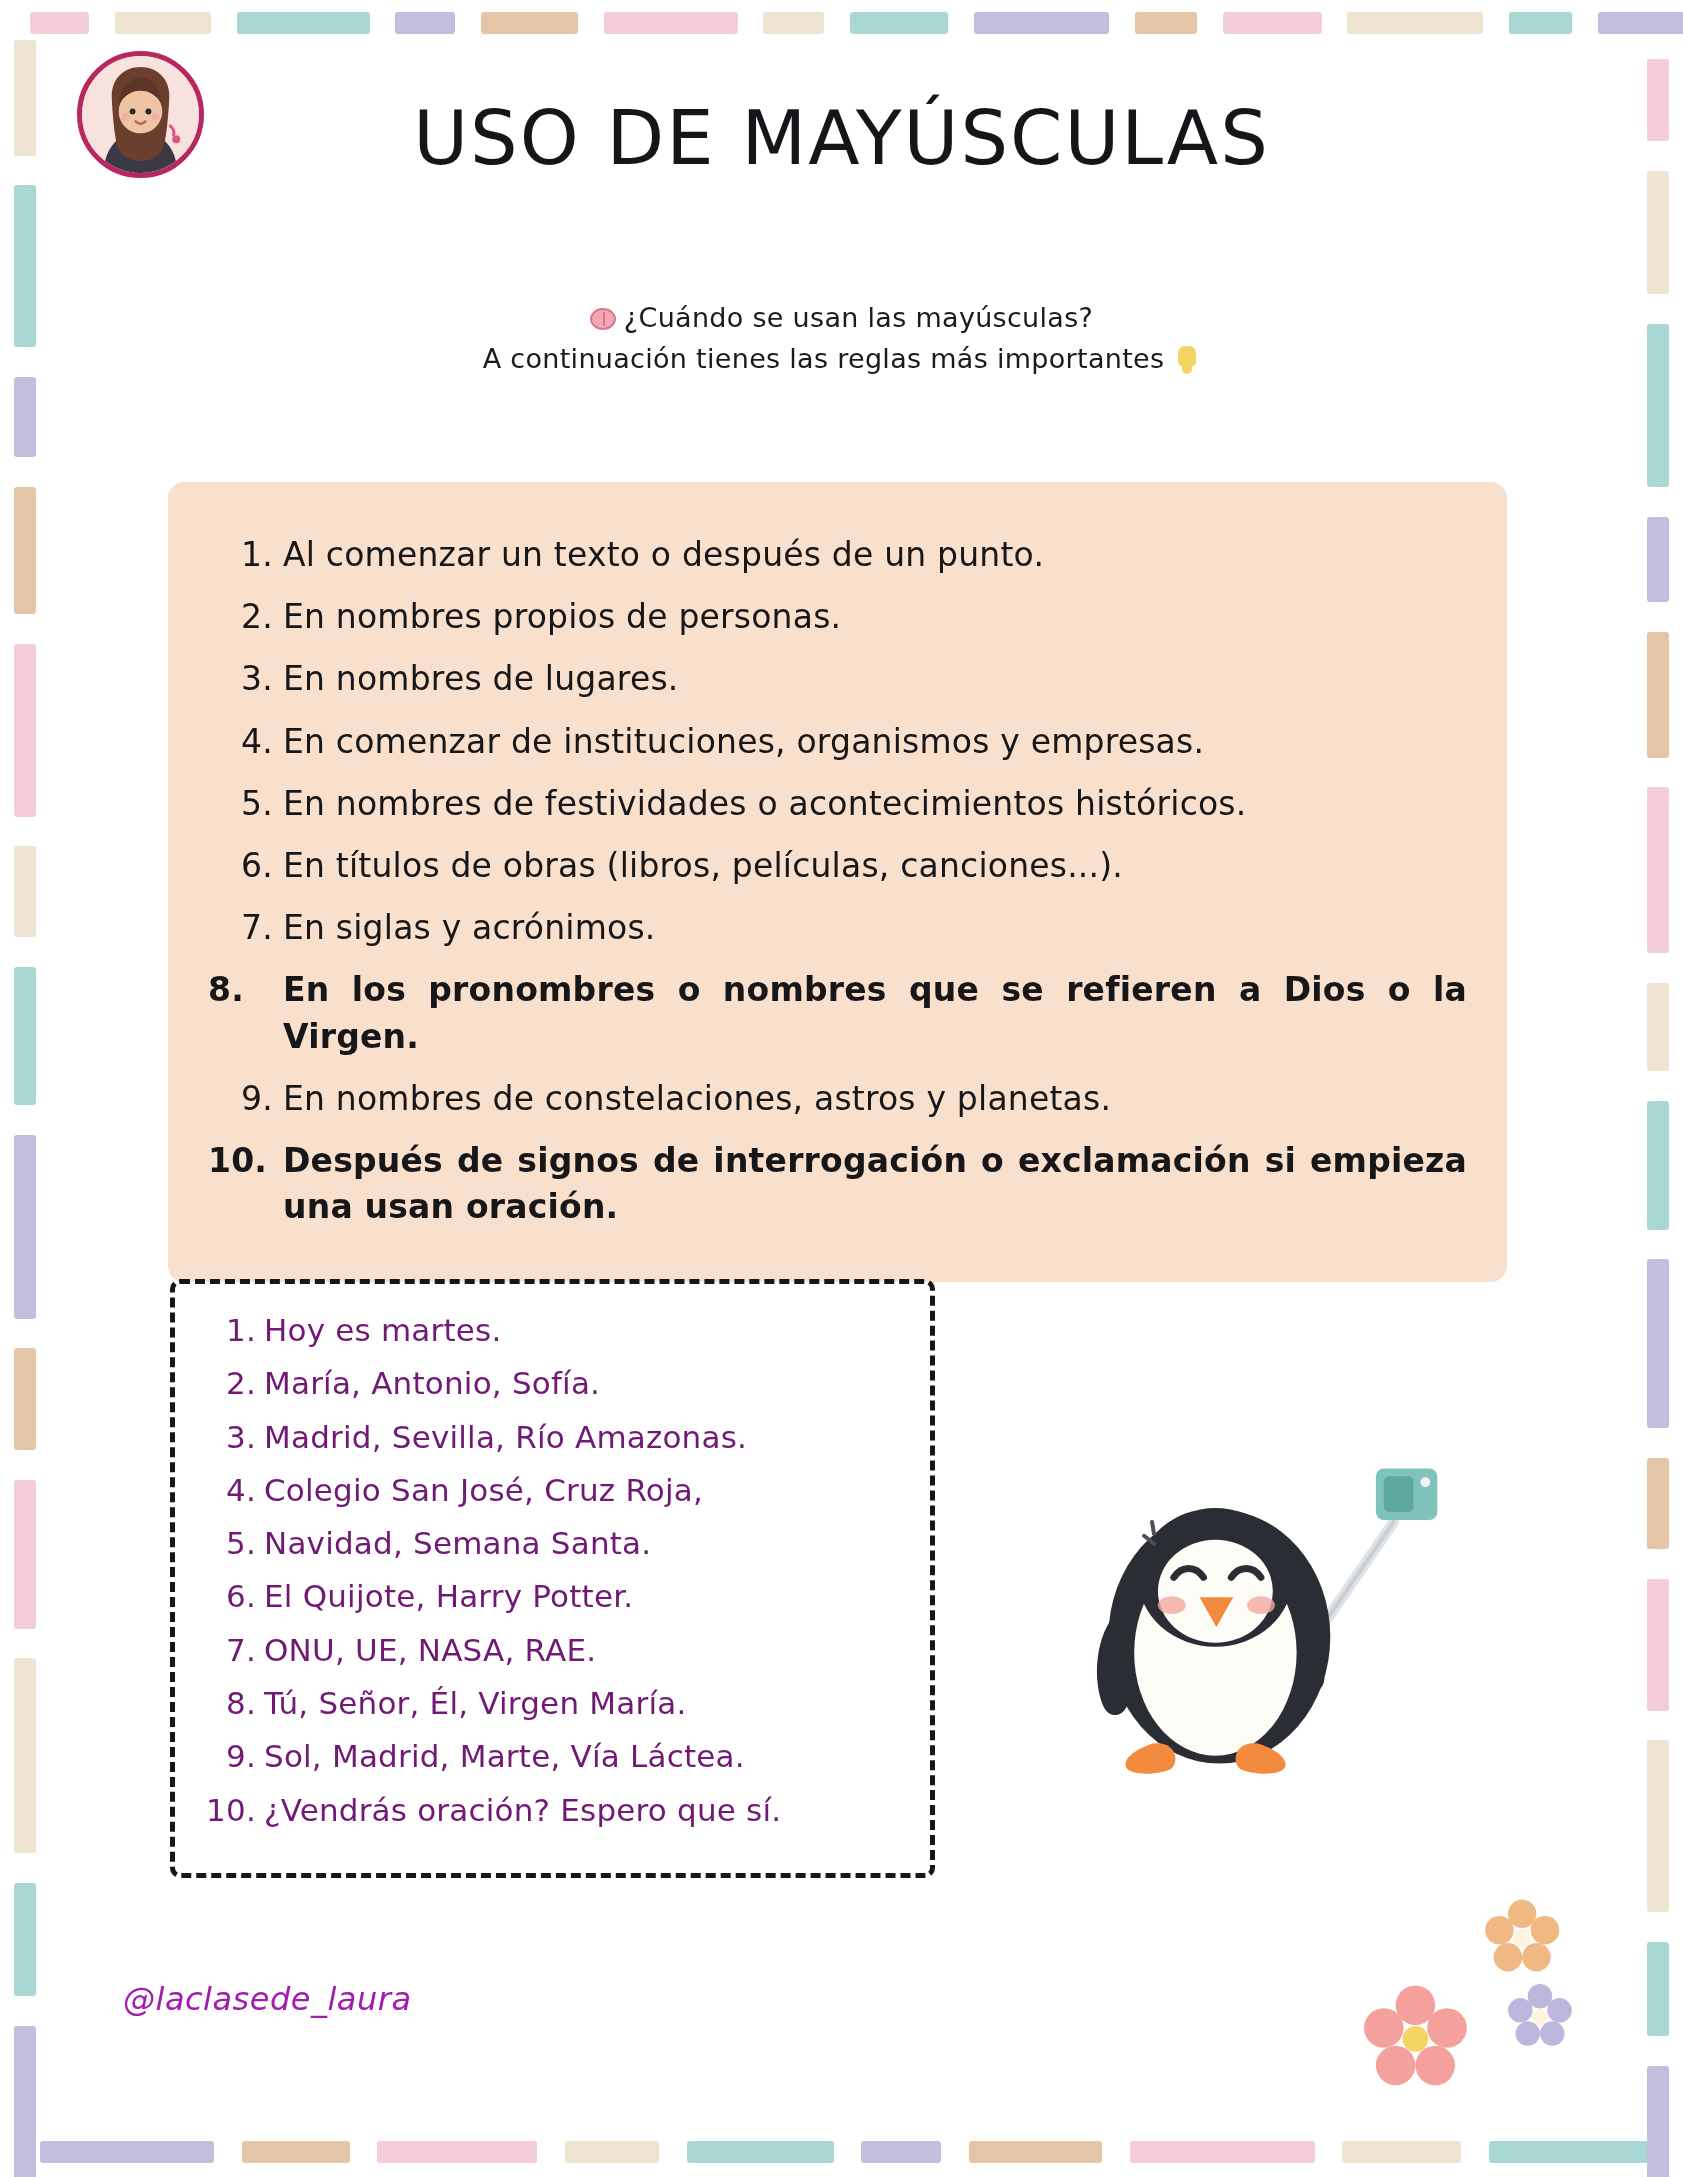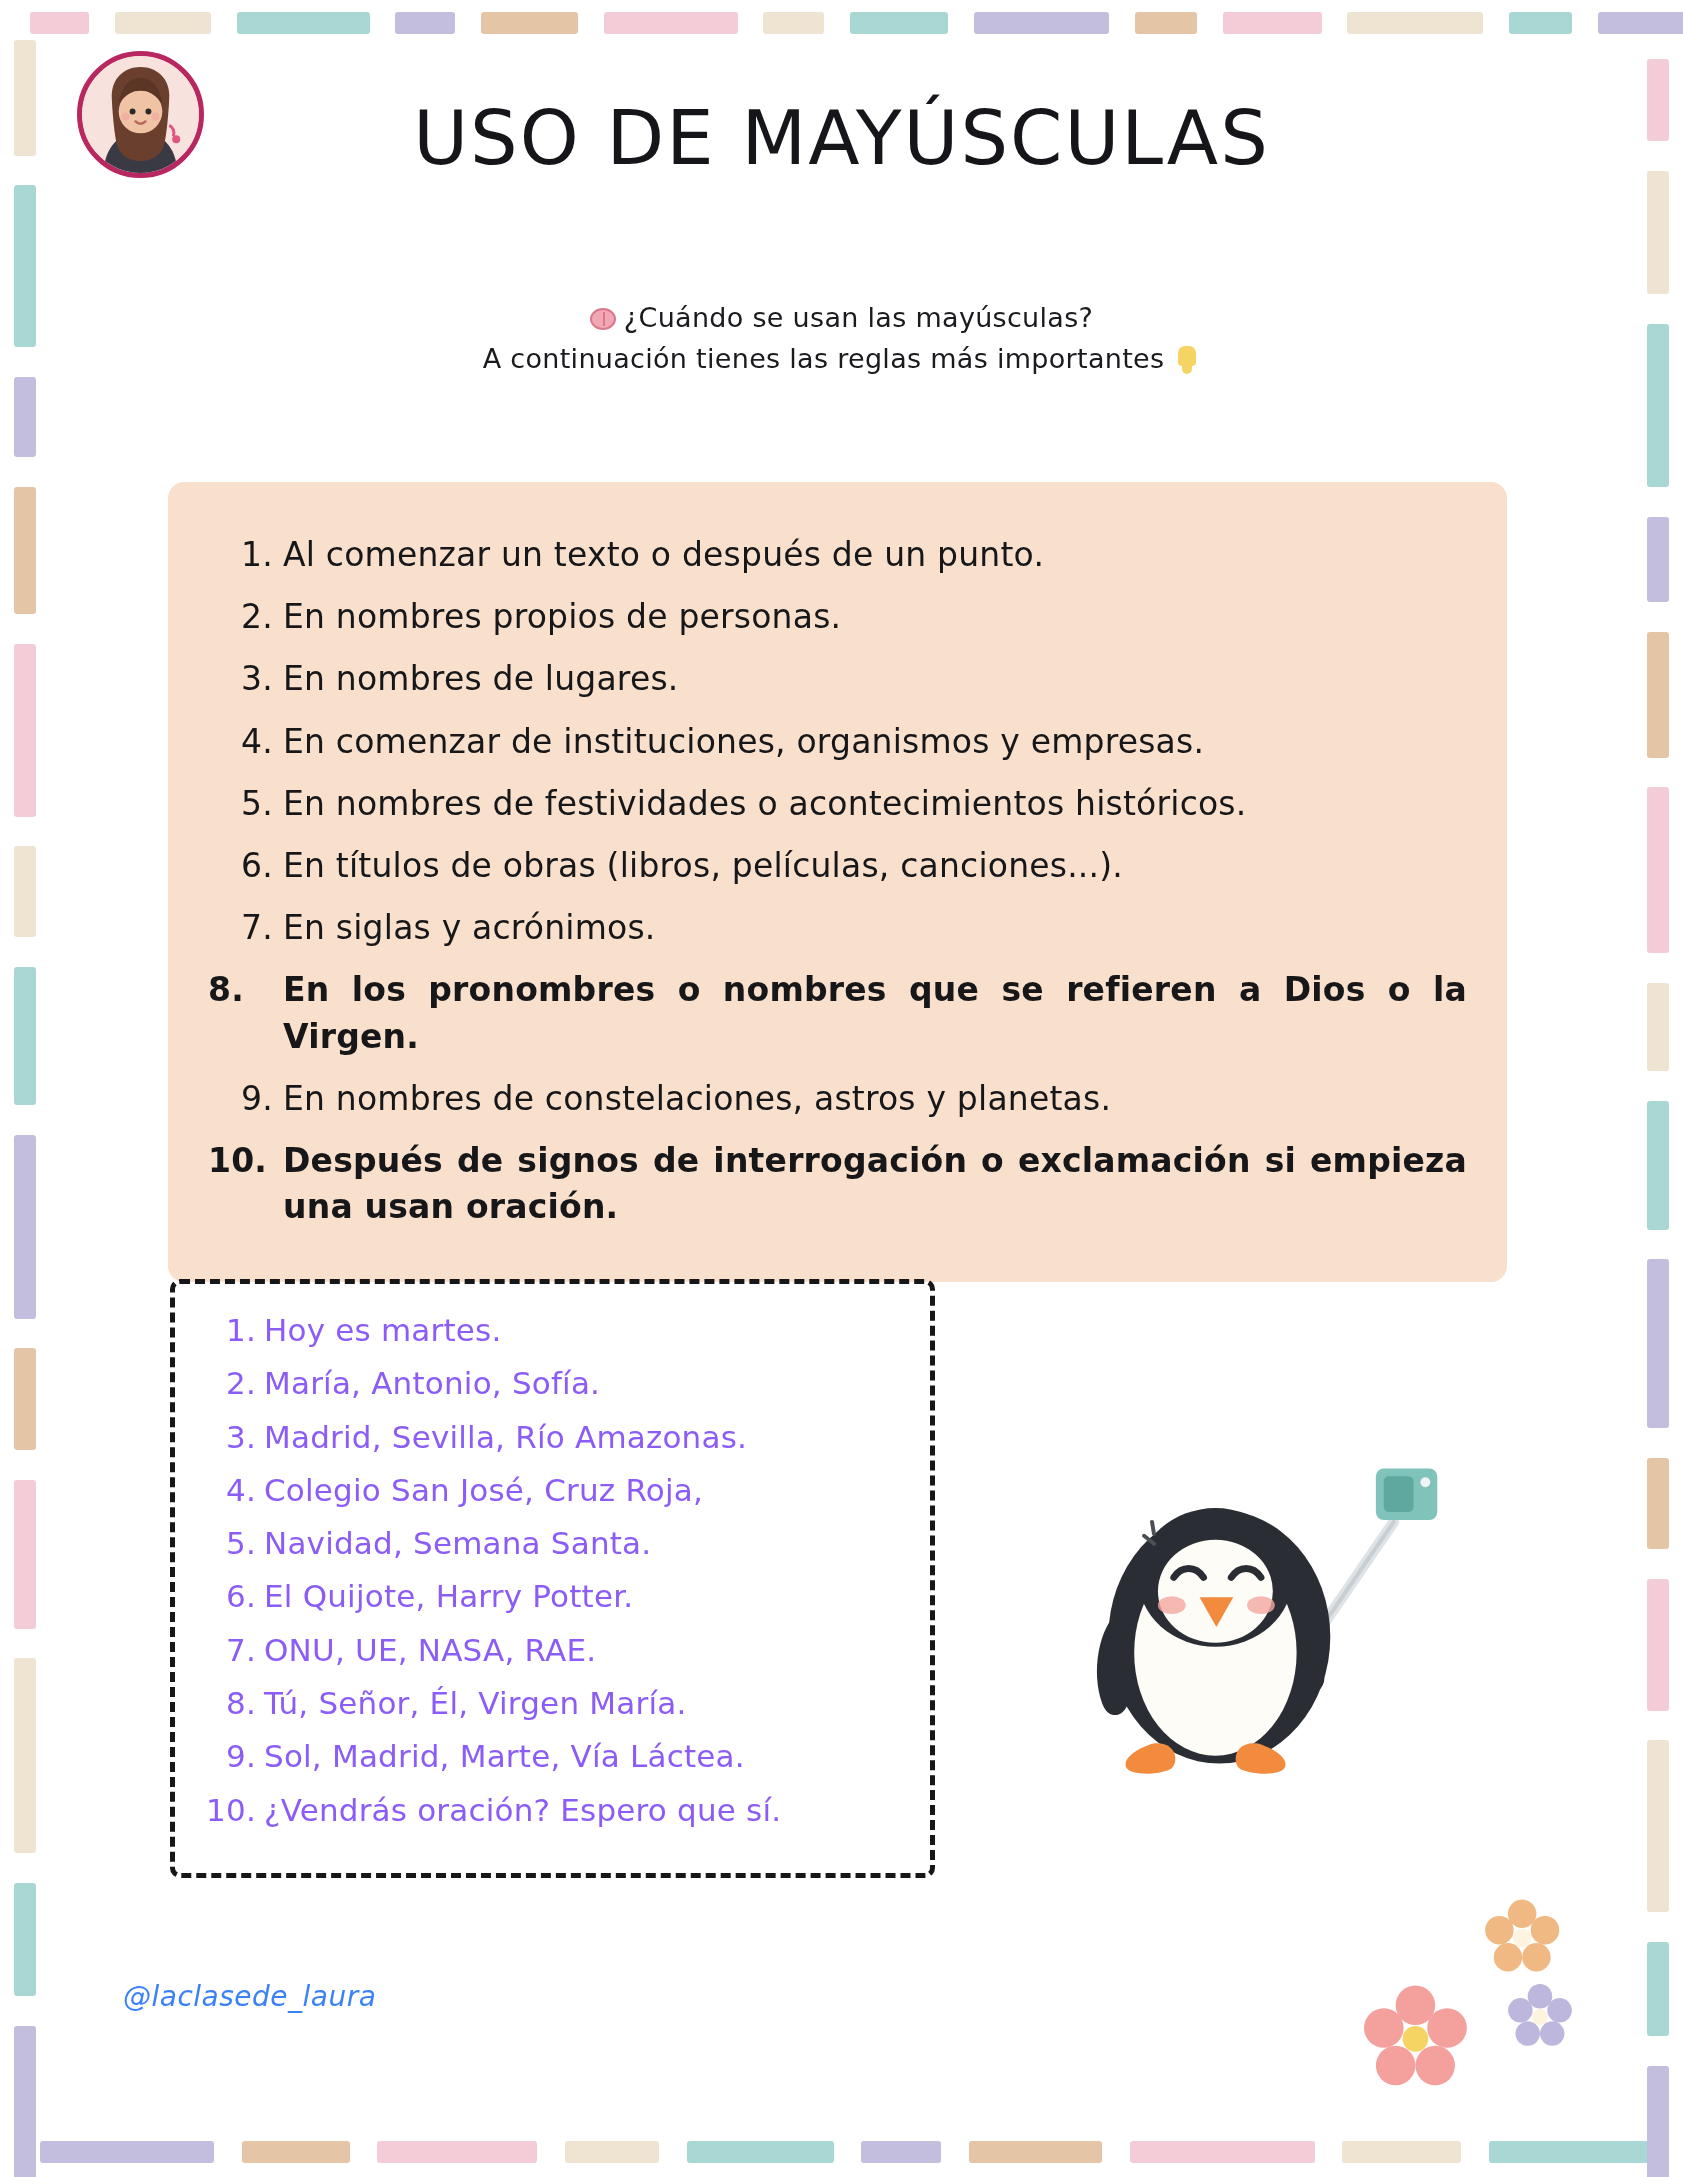--- a/index.html
+++ b/index.html
@@ -134,38 +134,38 @@
     border-radius: 10px;
     padding: 26px 30px 30px 24px;
     background: transparent;
   }
   ol.examples > li {
     counter-increment: item;
     position: relative;
     padding-left: 65px;
     font-size: 31px;
     line-height: 1.30;
-    color: #8b5cf6;
+    color: #701a75;
     margin-bottom: 13px;
     letter-spacing: 0.2px;
   }
   ol.examples > li::before {
     content: counter(item) ".";
     position: absolute;
     left: 0; width: 57px;
     text-align: right;
     font-size: 31px;
   }
 
   
   .handle {
     position: absolute;
     left: 123px; top: 1980px;
-    font-size: 28px;
-    color: #3b82f6;
+    font-size: 32px;
+    color: #a21caf;
     font-style: italic;
     letter-spacing: 0.5px;
   }
 
   
   .penguin { position: absolute; left: 1049px; top: 1411px; width: 416px; height: 416px; }
 
   
   .flowers { position: absolute; right: 40px; bottom: 69px; width: 297px; height: 257px; }
 </style>

